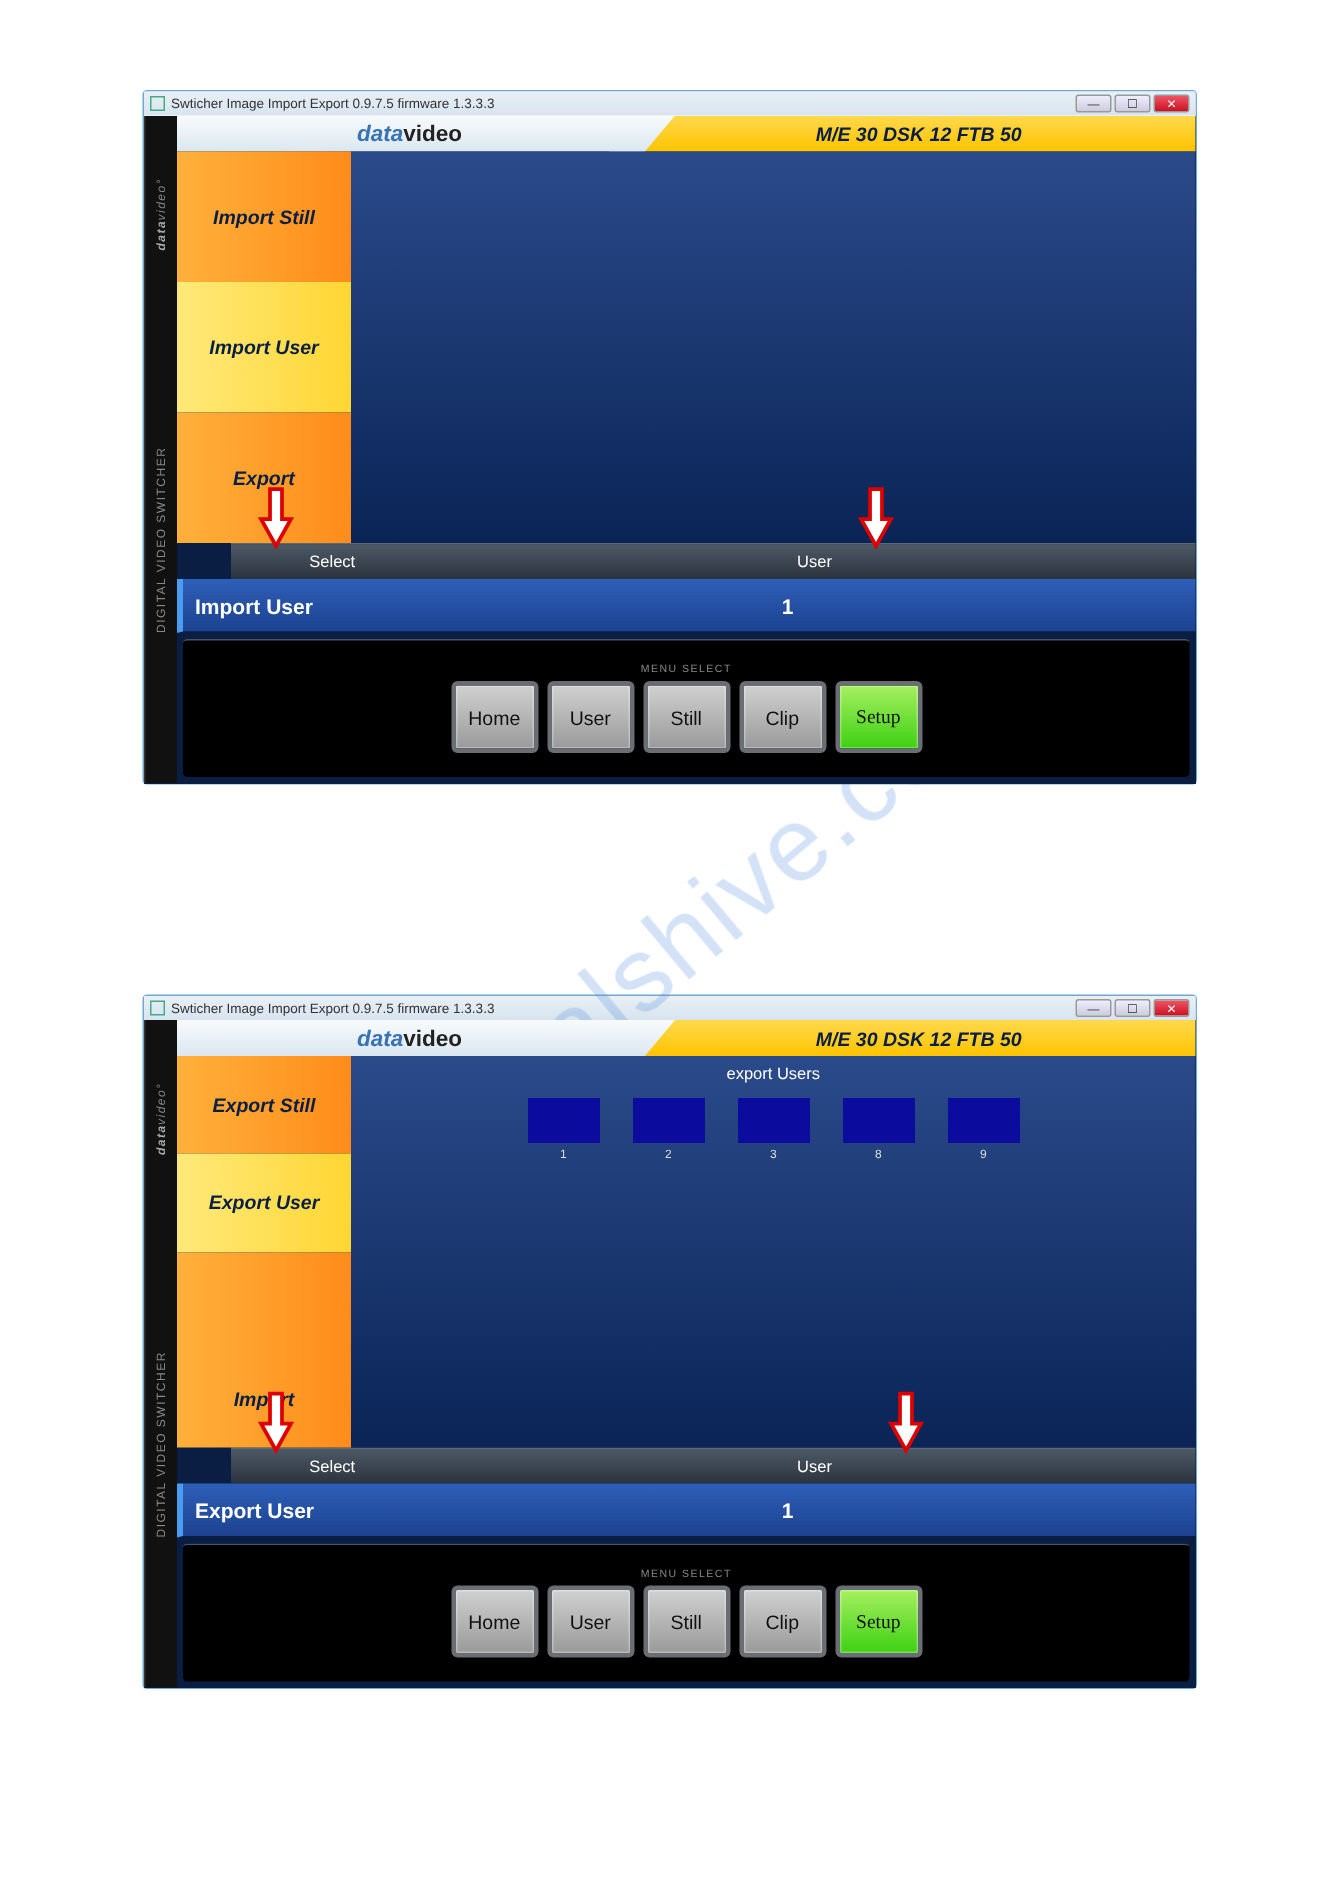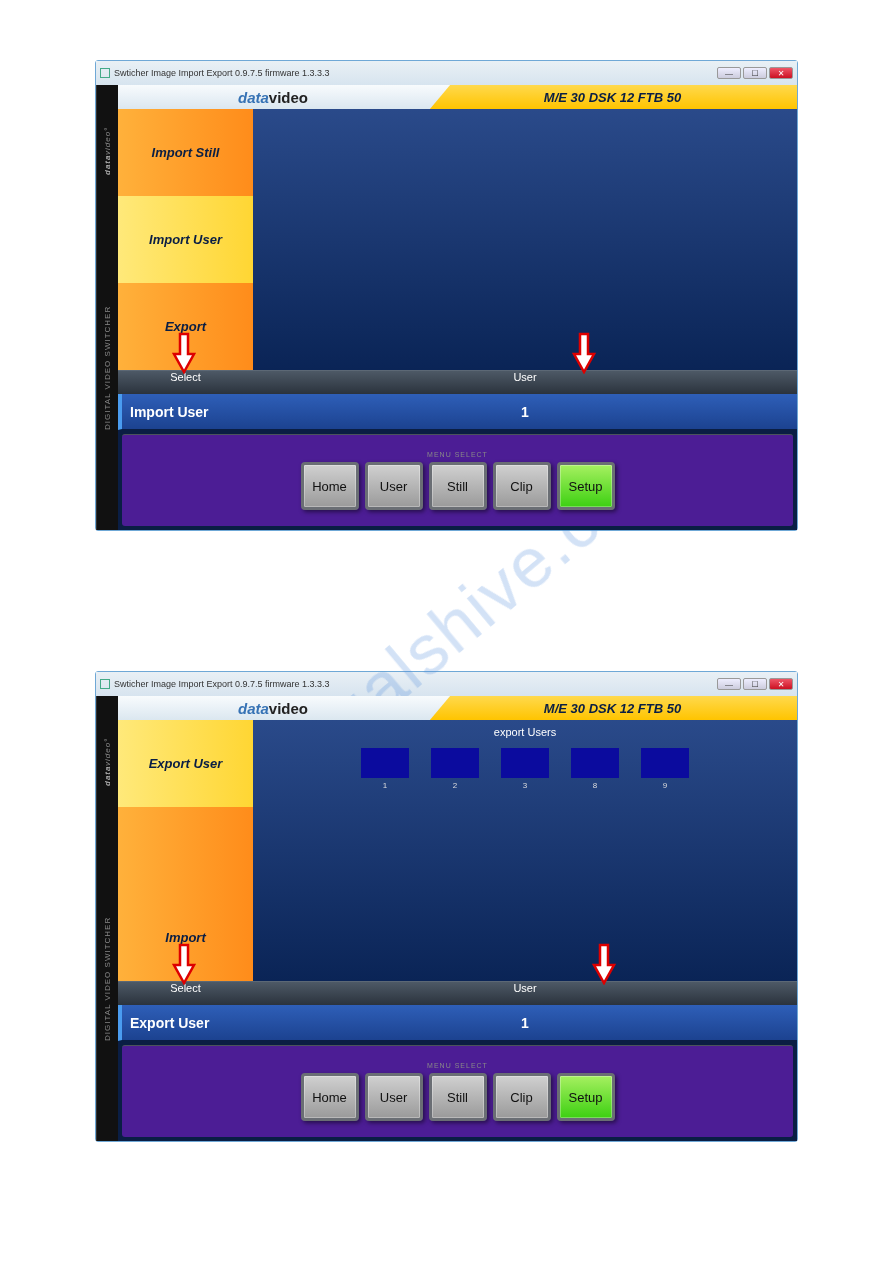--- a/index.html
+++ b/index.html
@@ -1,21 +1,21 @@
 <!DOCTYPE html>
 <html><head>
 <meta charset="utf-8">
 <style>
   * { box-sizing: border-box; margin: 0; padding: 0; }
   body { background: #fff; font-family: "Segoe UI", Arial, sans-serif; width: 893px; }
   .page { padding: 60px; }
 
   
   .window { width: 703px; border: 1px solid #6fa8d6; border-radius: 3px; background: #fff; margin: 0 auto 140px auto; }
-  .titlebar { background: linear-gradient(#e9f0f5, #d7e4ef); height: 16px; display: flex; align-items: center; padding: 12px 4px; font-size: 9px; color: #333; }
+  .titlebar { background: linear-gradient(#e9f0f5, #d7e4ef); height: 16px; display: flex; align-items: center; padding: 0 4px; font-size: 9px; color: #333; }
   .titlebar .ticon { width: 10px; height: 10px; border: 1px solid #4a8; margin-right: 4px; }
   .titlebar .wcontrols { margin-left: auto; display: flex; }
   .wbtn { width: 24px; height: 12px; border: 1px solid #999; margin-left: 2px; display:flex; align-items:center; justify-content:center; font-size:8px; border-radius:2px;}
   .wbtn.min { background: linear-gradient(#eef,#ccd); }
   .wbtn.max { background: linear-gradient(#eef,#ccd); }
   .wbtn.close { background: linear-gradient(#e56,#c12); color:#fff; }
 
   .app { height: 445px; display: flex; background: #0a1e44; position: relative; }
 
   
@@ -29,48 +29,48 @@
   
   .headerbar { height: 24px; display:flex; }
   .h-left { flex: 0 0 310px; background: linear-gradient(#f8fbfd,#dbe7f0); display:flex; align-items:center; justify-content:center; font-size:15px; font-weight:bold; font-style:italic; letter-spacing:0; position:relative;}
   .h-left::after { content:""; position:absolute; right:-12px; top:0; bottom:0; width:24px; background:linear-gradient(#f8fbfd,#dbe7f0); transform:skewX(-40deg);}
   .brand-a { color:#3773b5; }
   .brand-b { color:#222; font-style:normal; }
   .h-right { flex:1; background: linear-gradient(#ffd94d,#ffc400); display:flex; align-items:center; justify-content:center; font-size:13px; font-weight:bold; font-style:italic; color:#0a1e44; }
 
   
   .row1 { flex:1; display:flex; }
-  .sidecol { width:135px; display:flex; flex-direction:column; }
+  .sidecol { width:116px; display:flex; flex-direction:column; }
   .tab { flex:1; display:flex; align-items:center; justify-content:center; font-size:13px; font-weight:bold; color:#0a1e44; font-style:italic; }
   .tab.orange { background: linear-gradient(to right,#ffb13b,#ff8c1a); }
   .tab.yellow { background: linear-gradient(to right,#ffe97a,#ffd633); }
   .canvas { flex:1; background: linear-gradient(to bottom,#2a4a8a 0%, #0a2456 100%); position:relative; color:#fff; }
 
   .canvas-title { text-align:center; font-size:11px; margin-top:6px;}
   .thumbs { display:flex; justify-content:center; gap:22px; margin-top:10px;}
   .thumb { width:48px; display:flex; flex-direction:column; align-items:center; }
   .thumb .box { width:48px; height:30px; background:#0b0b9e; }
   .thumb .num { font-size:8px; margin-top:3px; color:#ddd; }
 
   
-  .subhdr { height: 24px; background: linear-gradient(#4d5966,#2b333d); display:flex; color:#fff; font-size:11px; align-items:flex-start; border-top: 1px solid #5c6875; }
+  .subhdr { height: 24px; background: linear-gradient(#4d5966,#2b333d); display:flex; color:#fff; font-size:11px; align-items:center; border-top: 1px solid #5c6875; margin-left: 36px; }
   .subhdr .c1 { width:135px; text-align:center; }
   .subhdr .c2 { flex:1; text-align:center; }
 
   
   .statusrow { height: 36px; background: linear-gradient(#2e5fb8,#1c4290); display:flex; color:#fff; font-size:14px; align-items:center; border-left: 4px solid #4a9cf0; border-bottom:1px solid #0a1e44;}
   .statusrow .c1 { width:131px; padding-left: 8px; font-weight:bold; }
   .statusrow .c2 { flex:1; text-align:center; font-weight:bold;}
 
   
-  .menubar { height:92px; background:#4c1d95; border-top: 1px solid #4b535c; display:flex; flex-direction:column; align-items:center; justify-content:center; margin:4px; border-radius:3px;}
+  .menubar { height:92px; background:#000000; border-top: 1px solid #4b535c; display:flex; flex-direction:column; align-items:center; justify-content:center; margin:4px; border-radius:3px;}
   .menubar .lbl { font-size:7px; color:#888; letter-spacing:1px; margin-bottom:4px;}
   .btnrow { display:flex; gap:6px;}
   .mbtn { width:58px; height:48px; background: linear-gradient(#d0d0d0,#9a9a9a); border: 3px solid #6a6e74; border-radius:4px; display:flex; align-items:center; justify-content:center; font-size:13px; color:#111; box-shadow: inset 0 0 0 1px rgba(255,255,255,.3), 2px 2px 4px rgba(0,0,0,.5);}
-  .mbtn.active { background: linear-gradient(#a6f060,#3dd012); }
+  .mbtn.active { background: linear-gradient(#a6f060,#3dd012); font-family: Liberation Serif, serif; }
 
   
   .arrow { position:absolute; width:24px; height:42px; }
   .arrow svg { width:100%; height:100%; }
 
   
   .wm { position:fixed; left:50%; top:50%; transform:translate(-50%,-50%) rotate(-40deg); font-size:70px; color:rgba(80,140,220,.25); font-weight:400; pointer-events:none; white-space:nowrap; letter-spacing:2px;}
 </style>
 </head>
 <body>
@@ -161,20 +161,21 @@
     <div class="maincol">
       <div class="headerbar">
         <div class="h-left">
           <span class="brand-a">data</span>
               <span class="brand-b">video</span>
         </div>
         <div class="h-right">M/E 30  DSK 12  FTB 50</div>
       </div>
       <div class="row1" style="position:relative;">
         <div class="sidecol">
+          <div class="tab orange">Export Still</div>
           <div class="tab yellow">Export User</div>
           <div class="tab orange"></div>
           <div class="tab orange">Import</div>
         </div>
         <div class="canvas">
           <div class="canvas-title">export Users</div>
           <div class="thumbs">
             <div class="thumb">
                   <div class="box"></div>
                   <div class="num">1</div>

